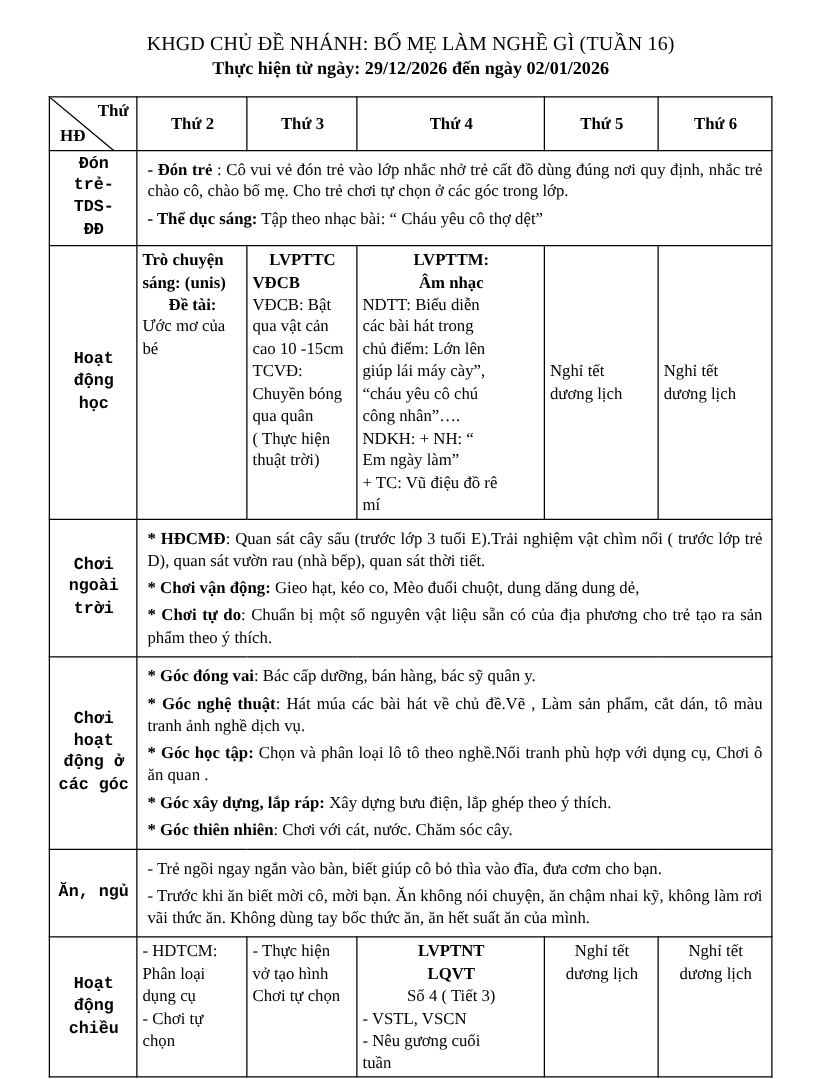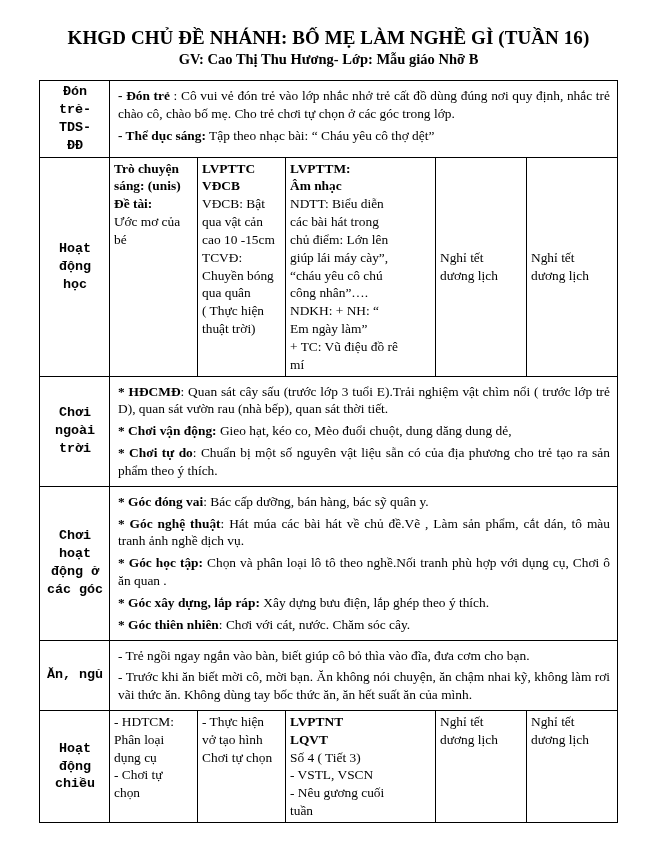--- a/index.html
+++ b/index.html
@@ -18,22 +18,22 @@
     position: relative;
     width: 657px;
     height: 863px;
     box-sizing: border-box;
   }
   .header-block {
     padding-top: 26px;
     text-align: center;
   }
   .title-main {
-    font-size: 19px;
-    font-weight: bold;
+    font-size: 16px;
+    font-weight: normal;
     letter-spacing: 0.1px;
     line-height: 1.25;
   }
   .title-sub {
     font-size: 14.5px;
     font-weight: bold;
     line-height: 1.35;
   }
   table.plan {
     border-collapse: collapse;
@@ -95,44 +95,58 @@
   .corner .ct-bot {
     position: absolute;
     bottom: 1px;
     left: 8px;
     font-weight: bold;
     font-size: 13.6px;
   }
   .wide-text { font-size: 13.4px; line-height: 1.34; }
   .wide-text p { margin: 4px; }
   .justify { text-align: justify; }
-  .center { }
+  .center { text-align: center; }
   .b { font-weight: bold; }
   .cell-mid { vertical-align: middle !important; }
 </style>
 </head>
 <body>
 
 <div class="page">
 
   <div class="header-block">
     <div class="title-main">KHGD CHỦ ĐỀ NHÁNH: BỐ MẸ LÀM NGHỀ GÌ (TUẦN 16)</div>
-    <div class="title-sub">GV: Cao Thị Thu Hương- Lớp: Mẫu giáo Nhỡ B</div>
+    <div class="title-sub">Thực hiện từ ngày: 29/12/2026 đến ngày 02/01/2026</div>
   </div>
 
   <table class="plan">
     <colgroup>
       <col class="c0">
         <col class="c1">
         <col class="c2">
         <col class="c3">
         <col class="c4">
         <col class="c5">
     </colgroup>
     <tbody id="table-body">
+        <tr>
+          <td class="corner">
+            <svg class="diag" viewBox="0 0 70 38" preserveAspectRatio="none">
+              <line x1="0" y1="0" x2="70" y2="52" stroke="#000" stroke-width="1"></line>
+            </svg>
+            <div class="ct-top">Thứ</div>
+            <div class="ct-bot">HĐ</div>
+          </td>
+          <td class="hdr">Thứ 2</td>
+          <td class="hdr">Thứ 3</td>
+          <td class="hdr">Thứ 4</td>
+          <td class="hdr">Thứ 5</td>
+          <td class="hdr">Thứ 6</td>
+        </tr>
         <tr>
           <td class="rowlabel">
             <div>Đón trẻ-</div>
             <div>TDS-</div>
             <div>ĐĐ</div>
           </td>
           <td colspan="5" class="wide-text">
             <p class="justify"><span class="b">- Đón trẻ</span><span> : Cô vui vẻ đón trẻ vào lớp nhắc nhở trẻ cất đồ dùng đúng nơi quy định, nhắc trẻ chào cô, chào bố mẹ. Cho trẻ chơi tự chọn ở các góc trong lớp.</span></p>
             <p class="justify"><span class="b">- Thể dục sáng:</span><span> Tập theo nhạc bài:  “ Cháu yêu cô thợ dệt”</span></p>
           </td>

